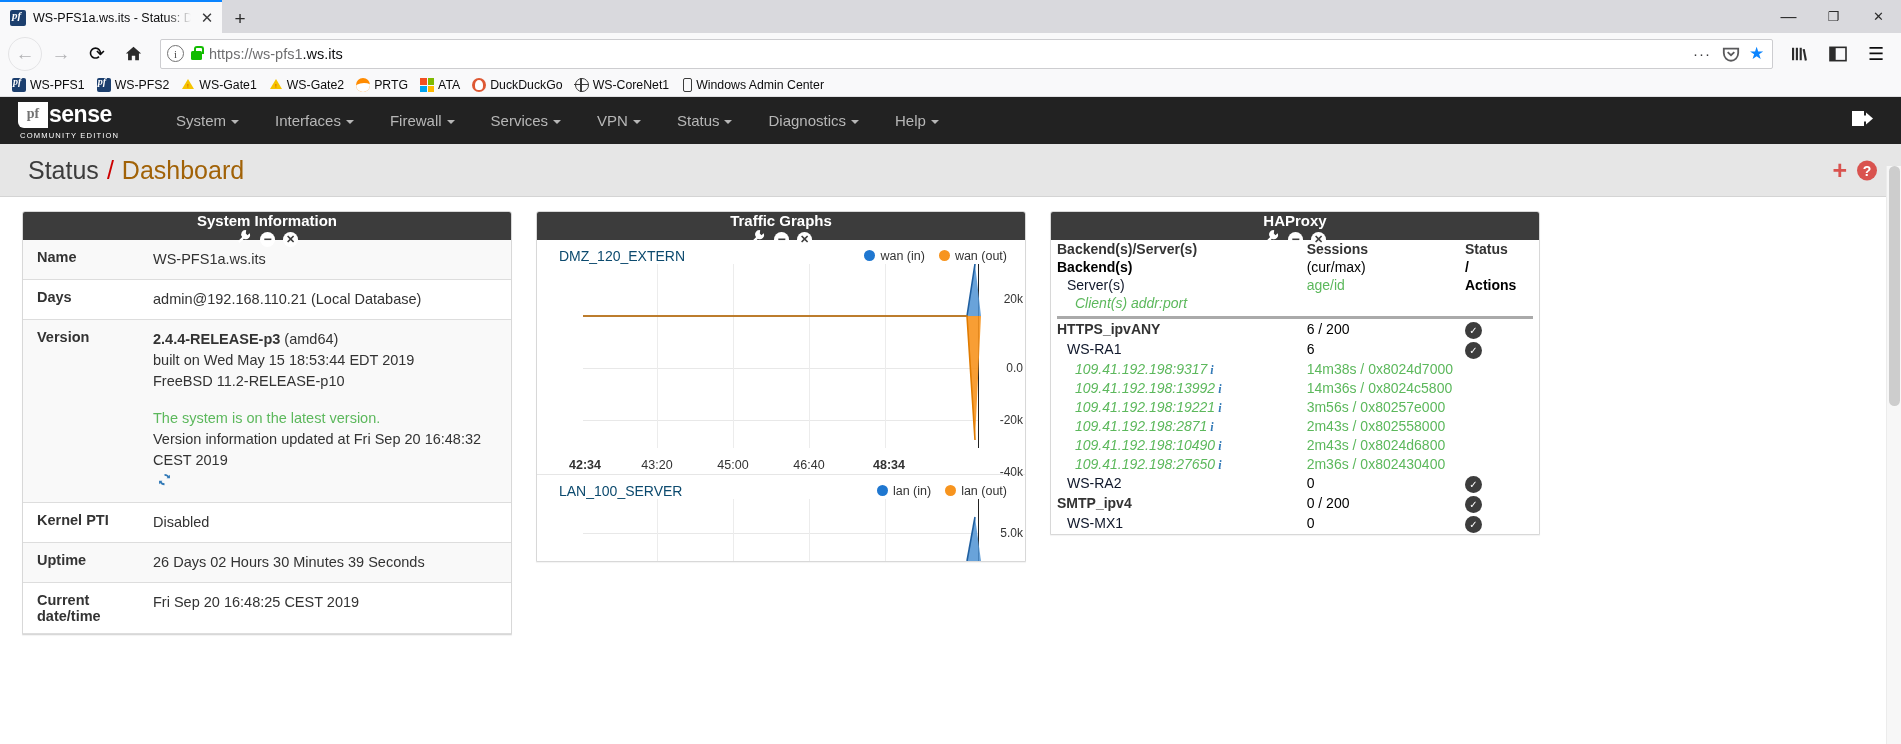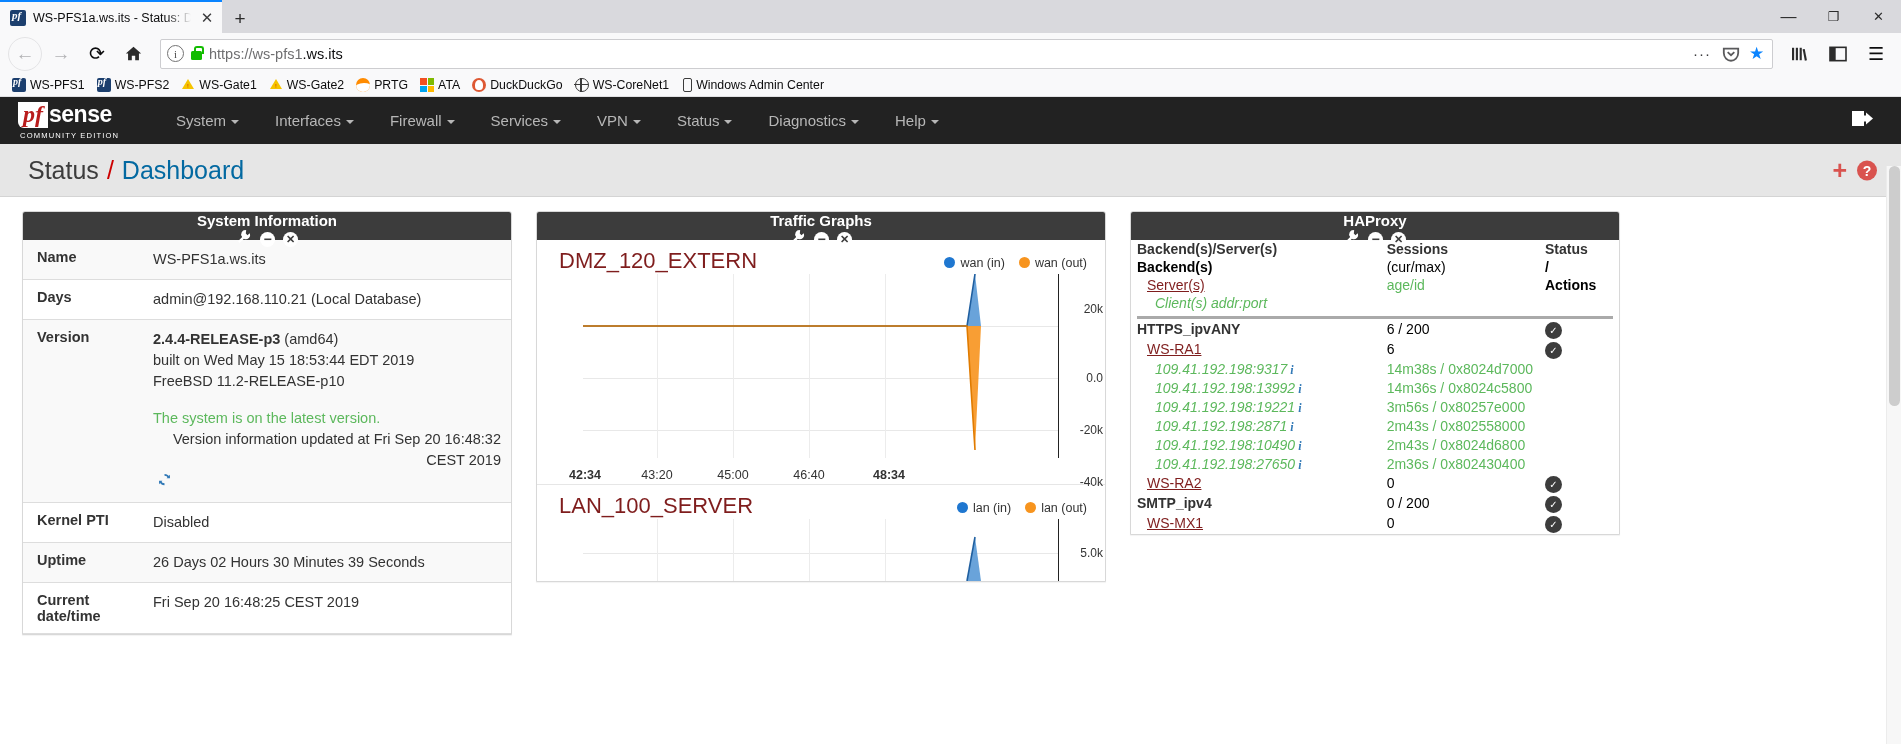--- a/index.html
+++ b/index.html
@@ -234,22 +234,22 @@
   .pf-logo-row { display:flex; align-items:center; gap:0; }
   .pf-logo-mark {
     width: 30px; height: 26px;
     background: #fff;
     border-radius: 0 0 0 6px;
     position: relative;
     display: flex; align-items: center; justify-content: center;
   }
   .pf-logo-mark span {
     font-family: "Liberation Serif", serif;
-    font-style: italic; font-weight: bold;
-    font-size: 24px; color: #b91c1c;
+    font-weight: bold;
+    font-size: 14px; color: #737373;
     line-height: 1; margin-top: -1px;
   }
   .pf-logo-word {
     font-size: 23px; font-weight: bold; color: #fff; letter-spacing: -0.5px;
     line-height: 1; margin-left: 1px;
   }
   .pf-logo-sub {
     font-size: 7.6px; color: #fff; letter-spacing: 1.15px;
     margin-top: 3px; margin-left: 2px;
   }
@@ -280,21 +280,21 @@
     padding: 0 28px;
     position: relative;
   }
   .pf-heading h1 {
     margin: 0;
     font-size: 25px;
     font-weight: normal;
     color: #3c3c3c;
   }
   .pf-heading .sep { color: #c00; font-size: 25px; margin: 0 8px; }
-  .pf-heading a { color: #0369a1; font-size: 25px; text-decoration: none; }
+  .pf-heading a { color: #a16207; font-size: 25px; text-decoration: none; }
   .pf-heading-icons {
     position: absolute; right: 24px; top: 50%;
     transform: translateY(-50%);
     display: flex; align-items: center; gap: 10px;
   }
   .hi-plus { color: #d9534f; font-size: 25px; font-weight: bold; line-height: 1;}
   .hi-help {
     width: 20px; height: 20px; border-radius: 50%;
     background: #d9534f; color: #fff;
     font-size: 14px; font-weight: bold;
@@ -303,21 +303,21 @@
 
   .pf-body {
     background: #fff;
     padding: 14px 22px 0 22px;
     display: flex;
     gap: 24px;
     align-items: flex-start;
   }
   .col { display: flex; flex-direction: column; }
   .col-1 { width: 490px; }
-  .col-2 { width: 570px; }
+  .col-2 { width: 490px; }
   .col-3 { width: 490px; }
 
   .panel {
     background: #fff;
     border: 1px solid #d8d8d8;
     border-radius: 3px 3px 0 0;
     box-shadow: 0 1px 1px rgba(0,0,0,.05);
     margin-bottom: 18px;
     overflow: hidden;
   }
@@ -360,30 +360,30 @@
   }
   table.sysinfo td {
     font-size: 14.5px;
     color: #333;
     padding: 9px 10px 9px 0;
     vertical-align: top;
     line-height: 1.45;
   }
   .ver-strong { font-weight: bold; }
   .ver-ok { color: #5cb85c; display:block; margin-top: 16px; }
-  .ver-updated { display: block; text-align: right; }
+  .ver-updated { display: block; }
   .refresh-ico { color: #337ab7; font-size: 15px; display:inline-block; margin-left:4px;}
 
   
   .tg-block { padding: 4px 0 0 0; }
   .tg-title-row {
     display: flex; align-items: baseline;
     padding: 4px 18px 0 22px;
   }
-  .tg-title { font-size: 22px; color: #7f1d1d; flex: 1; }
+  .tg-title { font-size: 14px; color: #0c4a6e; flex: 1; }
   .tg-legend { display: flex; gap: 14px; align-items: center; }
   .tg-leg { display:flex; align-items:center; gap:5px; font-size: 12.5px; color:#333;}
   .dot { width: 11px; height: 11px; border-radius: 50%; display:block; }
   .graph-wrap { position: relative; height: 210px; padding: 6px 46px 0 46px; }
   .graph-wrap.short { height: 62px; }
   .grid-line { position: absolute; left: 46px; right: 46px; height: 1px; background: #e8e8e8; }
   .v-line { position: absolute; top: 0; bottom: 26px; width: 1px; background: #ececec; }
   .y-lab {
     position: absolute; right: 2px;
     font-size: 12px; color: #333;
@@ -406,21 +406,21 @@
     padding: 1px 6px;
     vertical-align: top;
     text-align: left;
     white-space: nowrap;
   }
   table.haproxy thead th { font-weight: bold; color: #333; }
   .hp-headrow-2 td { padding-top: 0; }
   .hp-sep td { padding: 0; }
   .hp-sep div { height: 3px; background: #aaa; margin-top: 3px; }
   .hp-backend { font-weight: bold; color: #333; }
-  .hp-server { padding-left: 16px !important; color: #7f1d1d; text-decoration: underline; }
+  .hp-server { padding-left: 16px !important; color: #0f172a; }
   .hp-client {
     padding-left: 24px !important;
     color: #5cb85c;
     font-style: italic;
   }
   .hp-age { color: #5cb85c; }
   .hp-info {
     color: #337ab7;
     font-weight: bold;
     font-size: 12px;

